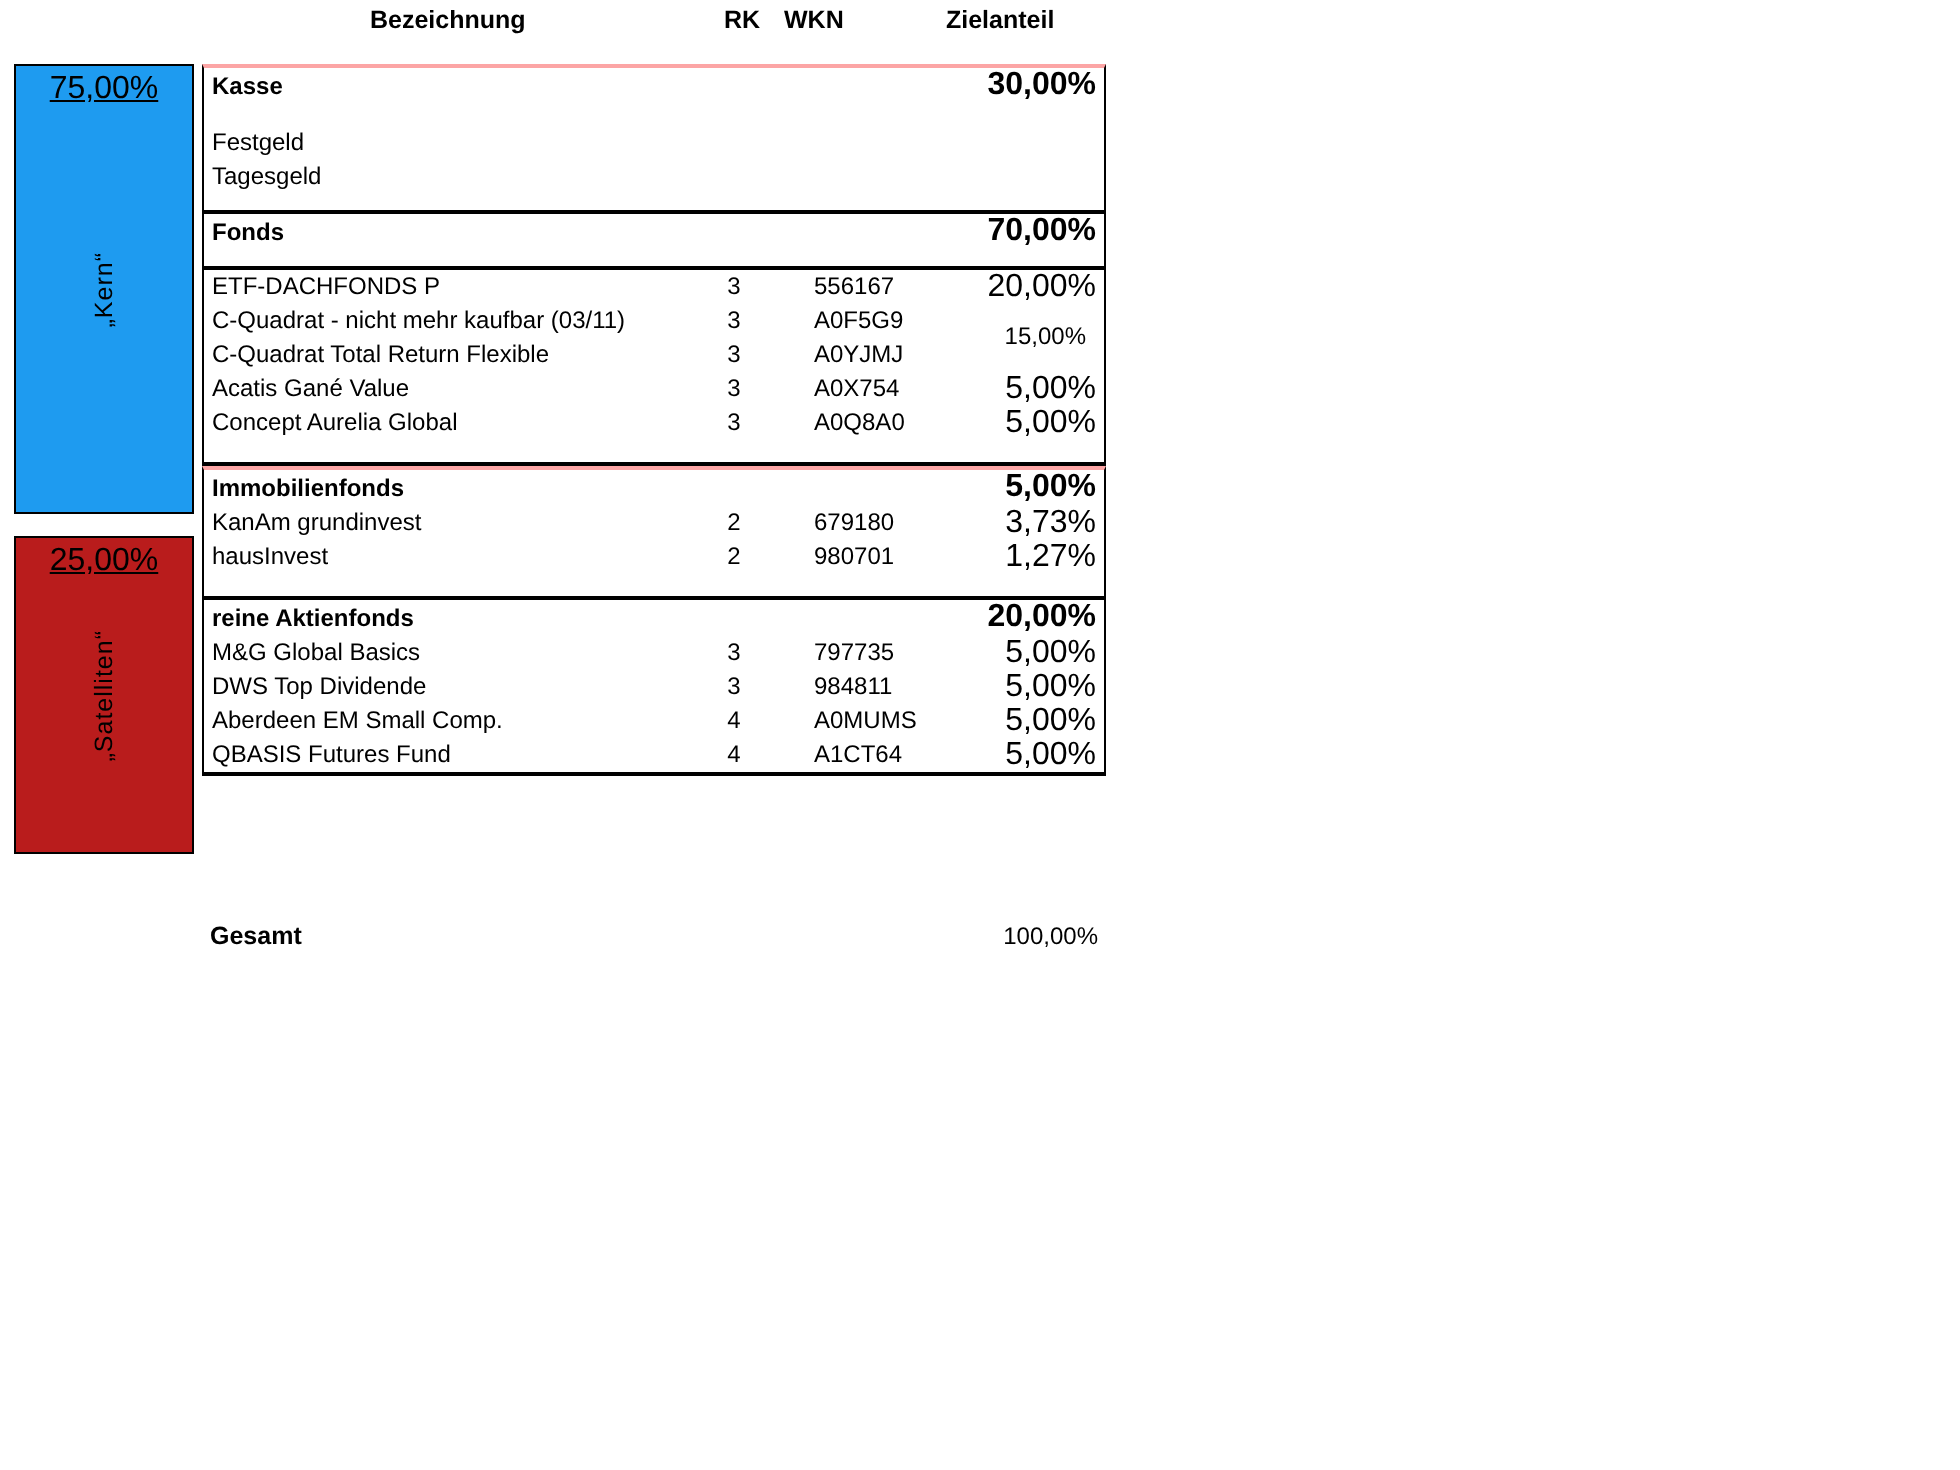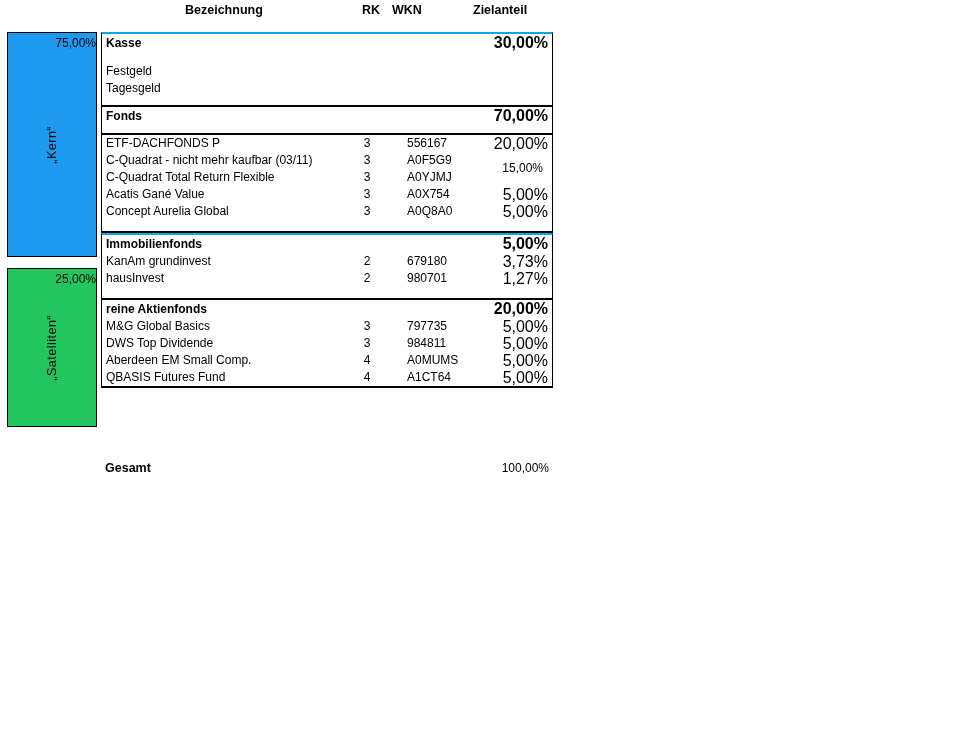--- a/index.html
+++ b/index.html
@@ -53,29 +53,30 @@
     box-sizing: border-box;
   }
   .band-kern {
     top: 32px;
     height: 225px;
     background: #1e9bf0;
   }
   .band-sat {
     top: 268px;
     height: 159px;
-    background: #22c55e;
+    background: #b91c1c;
   }
   .band-pct {
     position: absolute;
     top: 3px;
     left: 0;
     width: 100%;
-    text-align: right;
-    font-size: 12px;
+    text-align: center;
+    font-size: 16px;
+    text-decoration: underline;
   }
   .band-vert {
     position: absolute;
     left: 0;
     top: 0;
     width: 100%;
     height: 100%;
     display: flex;
     align-items: center;
     justify-content: center;
@@ -94,21 +95,21 @@
     top: 32px;
     width: 452px;
   }
   .block {
     position: relative;
     border-left: 1px solid #000000;
     border-right: 1px solid #000000;
     box-sizing: border-box;
     width: 452px;
   }
-  .block.topline { border-top: 2px solid #0ea5e9; }
+  .block.topline { border-top: 2px solid #fca5a5; }
   .block.botline { border-bottom: 2px solid #000000; }
 
   .row {
     position: relative;
     height: 17px;
     line-height: 17px;
   }
   .row.tall { height: 18px; line-height: 18px; }
   .row .c-name {
     position: absolute;

